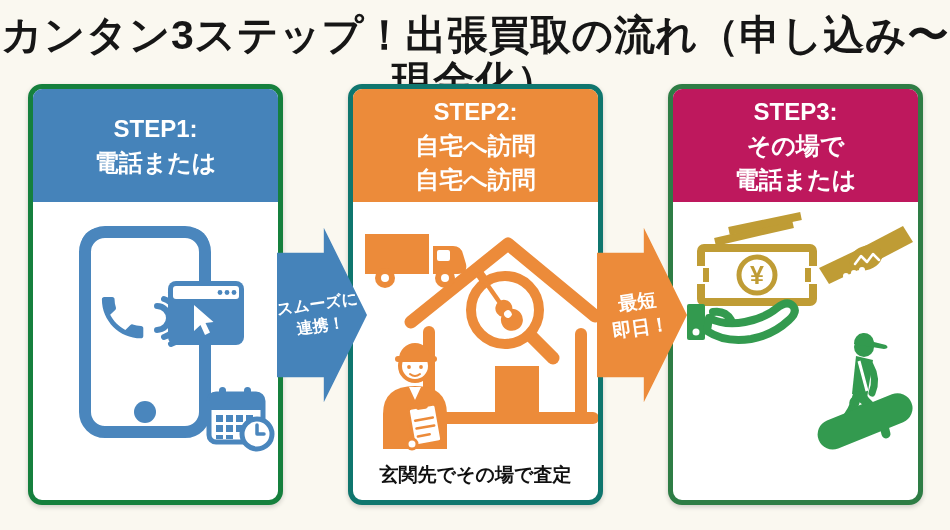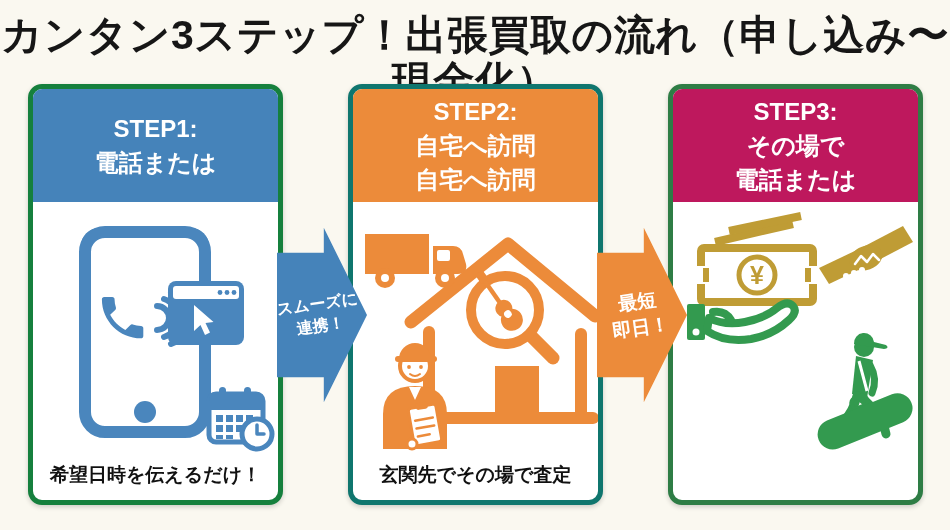--- a/index.html
+++ b/index.html
@@ -91,21 +91,20 @@
         <rect x="183" y="221" width="7" height="7"></rect>
           <rect x="193" y="221" width="7" height="7"></rect>
           <rect x="203" y="221" width="7" height="7"></rect>
         <rect x="183" y="231" width="7" height="4"></rect>
           <rect x="193" y="231" width="7" height="4"></rect>
       </g>
       <circle cx="224" cy="230" r="15" fill="#ffffff" stroke="#4a86bd" stroke-width="5"></circle>
       <path d="M224,230 L224,221 M224,230 L231,230" stroke="#4a86bd" stroke-width="3.5" stroke-linecap="round" fill="none"></path>
     </g>
   </svg>
-  <div class="panel-caption">希望日時を伝えるだけ！</div>
 </div>
 
 <div class="panel orange">
   <div class="panel-header">
     <div>STEP2:</div>
     <div>自宅へ訪問</div>
     <div>自宅へ訪問</div>
   </div>
   <svg class="illus" width="245" height="250" viewBox="0 0 245 250">
     <g stroke="#ec8b3a" fill="none" stroke-linecap="round" stroke-linejoin="round">

